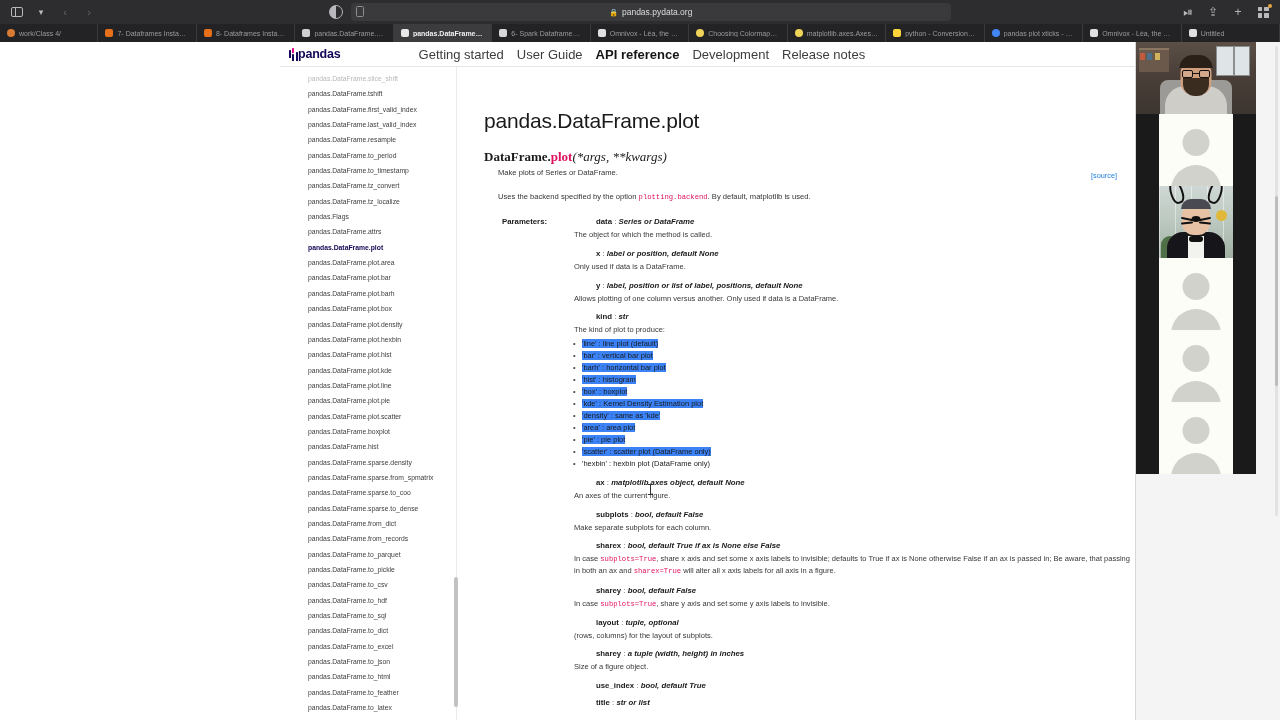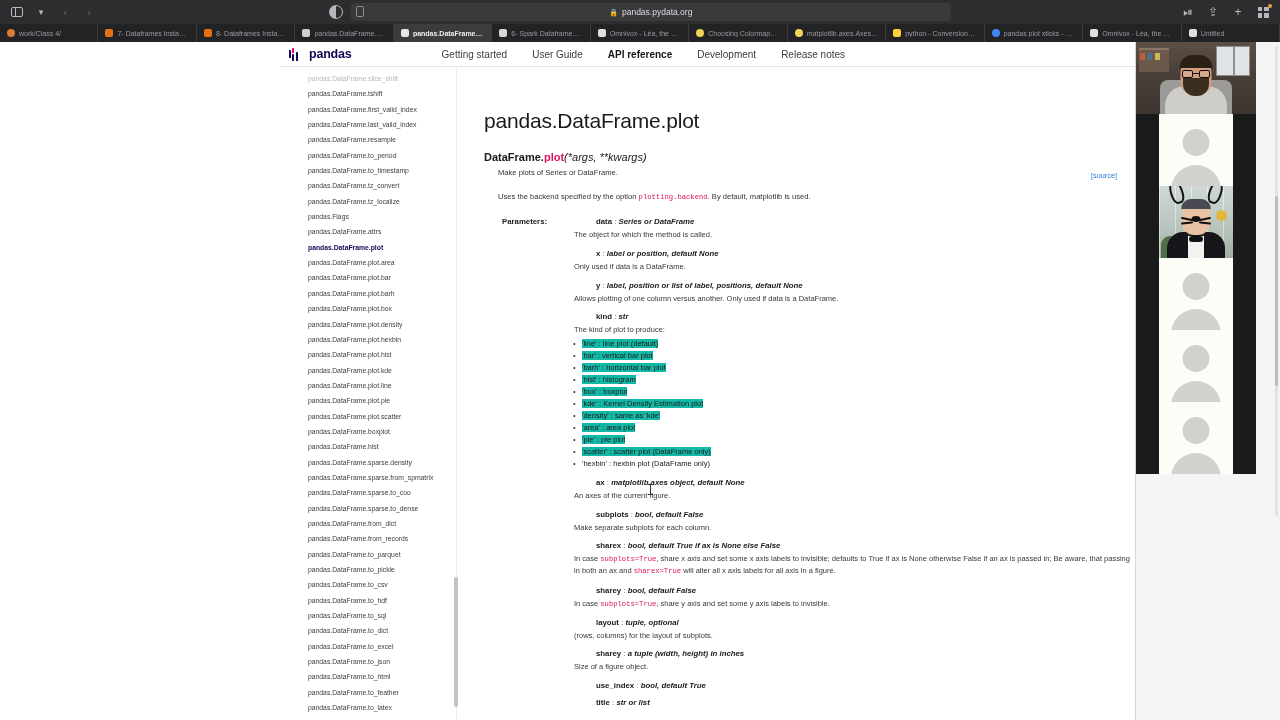--- a/index.html
+++ b/index.html
@@ -124,39 +124,39 @@
   }
 
   
   .site-header {
     position: absolute; top: 0; left: 280px;
     width: 1000px; height: 25px;
     background: #fff;
     border-bottom: 1px solid #e6e6e6;
     display: flex; align-items: center;
   }
-  .brand { display: flex; align-items: center; gap: 11px; margin-left: 9px; }
+  .brand { display: flex; align-items: center; gap: 0; margin-left: 9px; }
   .brand-mark {
     width: 9px; height: 13px; position: relative;
   }
   .brand-mark i {
     position: absolute; width: 2px; border-radius: 0.6px; background: #150458;
   }
   .brand-mark i:nth-child(1){ left: 0; top: 2px; height: 8px; }
   .brand-mark i:nth-child(2){ left: 3.4px; top: 0; height: 5px; background:#e70488; }
   .brand-mark i:nth-child(3){ left: 3.4px; top: 6px; height: 7px; }
   .brand-mark i:nth-child(4){ left: 6.8px; top: 4px; height: 9px; }
   .brand-text {
     font-size: 12.5px; color: #130654; font-weight: 600; letter-spacing: -0.2px;
   }
   .navlinks {
     display: flex; align-items: center; gap: 13px;
     margin-left: 78px;
   }
-  .navlink { font-size: 10px; color: #3d3d3d; white-space: nowrap; margin-left: 12px; }
+  .navlink { font-size: 13px; color: #3d3d3d; white-space: nowrap; }
   .navlink.active { font-weight: bold; color: #161616; }
   .header-right {
     position: absolute; right: 14px; top: 0; height: 25px;
     display: flex; align-items: center; gap: 5px;
   }
   .version-badge {
     background: #1f7fe0; color: #fff;
     font-size: 7px; font-weight: bold;
     padding: 2px 5px; border-radius: 2.5px;
     display: flex; align-items: center; gap: 3px;
@@ -204,22 +204,22 @@
     overflow: hidden;
     padding: 42px 0 0 24px;
   }
   h1.doc-title {
     font-size: 21px; font-weight: normal; color: #1a1a1a;
     letter-spacing: -0.2px;
     margin-bottom: 14px;
   }
   .sig-row { position: relative; height: 14px; }
   .signature {
-    font-family: Liberation Sans, sans-serif;
-    font-size: 11px; color: #1a1a1a; font-weight: bold;
+    font-family: Liberation Serif, serif;
+    font-size: 13px; color: #1a1a1a; font-weight: bold;
   }
   .signature .fname { color: #e0115f; }
   .signature .args { font-weight: normal; font-style: italic; }
   .source-link {
     position: absolute; right: 18px; top: 0;
     font-size: 7.3px; color: #1f7fe0; margin-top: 24px;
   }
   .desc {
     font-size: 7.6px; color: #333; margin: 6px 0 0 14px; line-height: 1.45;
   }
@@ -248,21 +248,21 @@
   }
   ul.kindlist { list-style: none; margin: 2px 0 0 22px; }
   ul.kindlist li {
     font-size: 7.5px; color: #1a1a1a; line-height: 1.6;
     position: relative;
   }
   ul.kindlist li::before {
     content: "\2022"; position: absolute; left: -9px; top: 0; color: #444;
   }
   ul.kindlist li .sel {
-    background: #14b8a6;
+    background: #3b82f6;
     text-align: right;
   }
   .cursor-caret {
     position: absolute; left: 190px; top: 418px;
     width: 1px; height: 9px; background: #333;
   }
   .cursor-caret::before, .cursor-caret::after {
     content: ""; position: absolute; left: -2px; width: 5px; height: 1px; background: #333;
   }
   .cursor-caret::before { top: -1px; }

